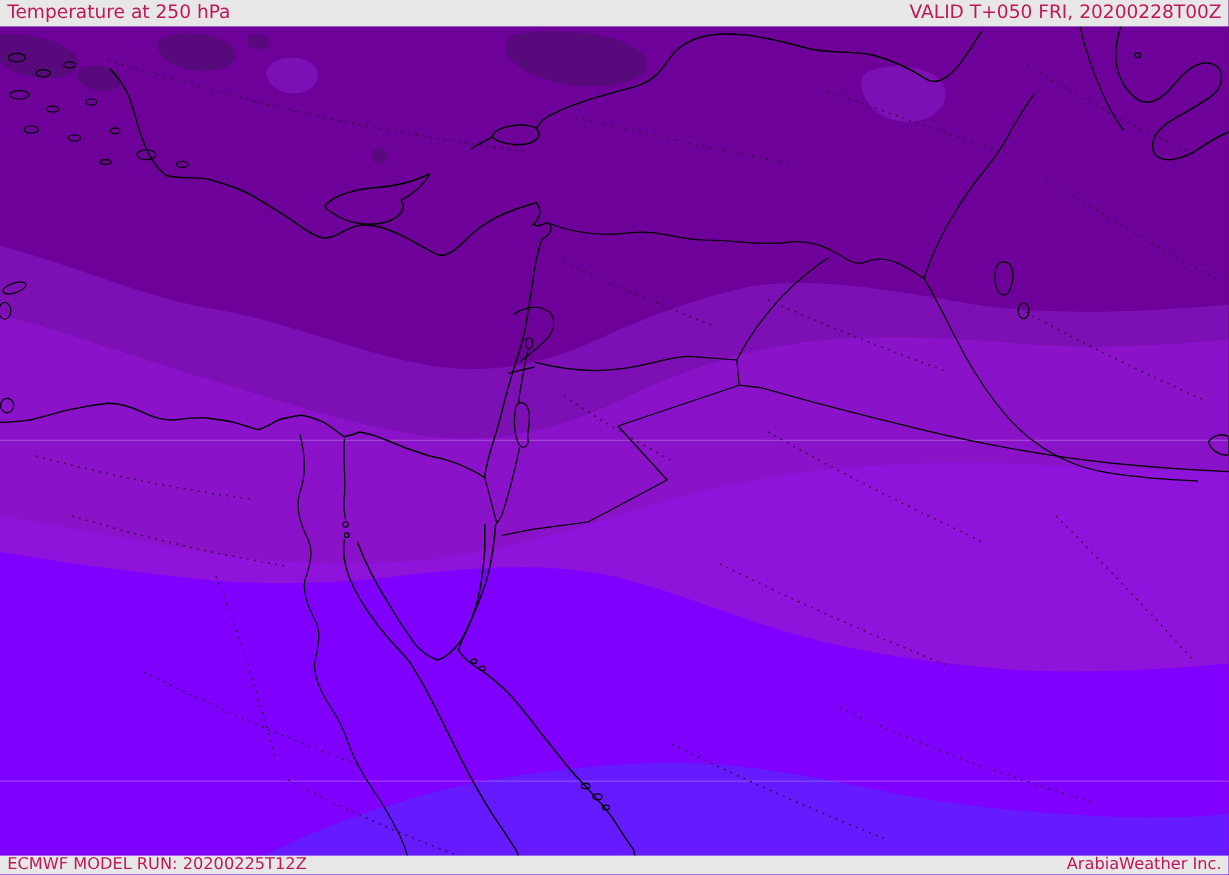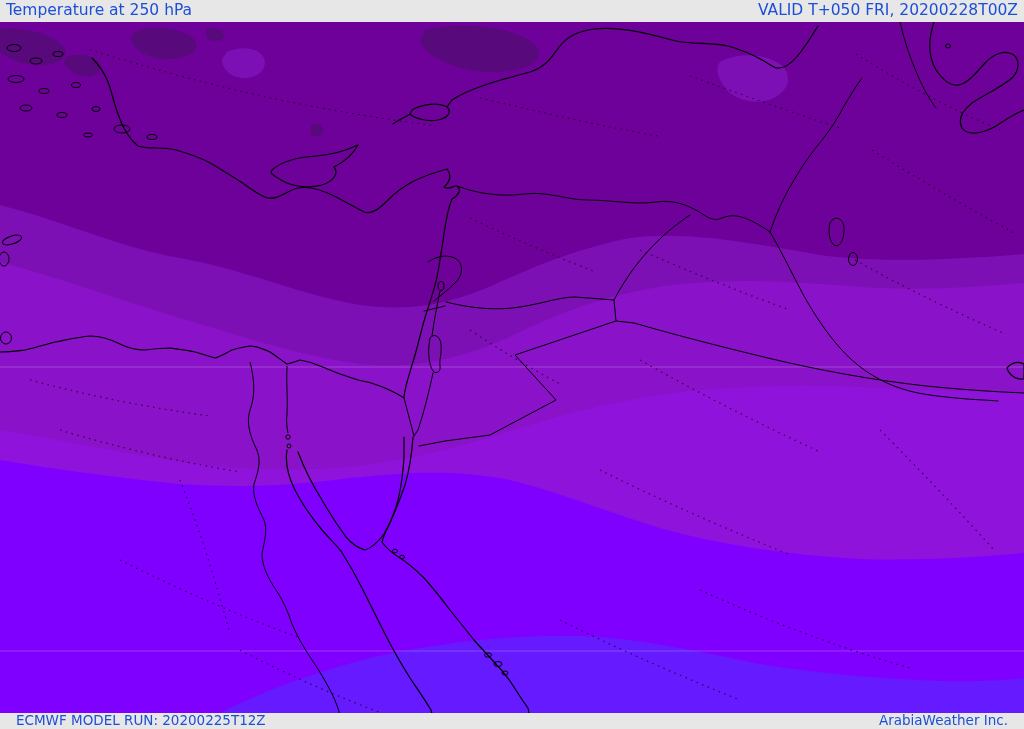--- a/index.html
+++ b/index.html
@@ -2,26 +2,26 @@
 <html><head>
 <meta charset="utf-8">
 <style>
   html,body{margin:0;padding:0;background:#333;}
   .screen{
     position:relative;width:1024px;height:729px;overflow:hidden;
     font-family:"DejaVu Sans","Liberation Sans",sans-serif;
     background:#6e0199;
   }
   .bar{
-    position:absolute;left:0;width:1024px;background:#e7e7e7;color:#1d4ed8;
+    position:absolute;left:0;width:1024px;background:#e7e7e7;color:#be185d;
     display:flex;justify-content:space-between;align-items:center;
     box-sizing:border-box;z-index:5;
   }
   .topbar{top:0;height:22px;padding:0 6px;font-size:15.5px;}
-  .bottombar{top:713px;height:16px;padding:0 16px;font-size:13.5px;align-items:center;}
+  .bottombar{top:713px;height:16px;padding:0 6px;font-size:13.5px;align-items:center;}
   .bar span{white-space:nowrap;line-height:1;}
   svg.map{position:absolute;top:0;left:0;z-index:1;}
   .coast{fill:none;stroke:#000;stroke-width:1.2;stroke-linejoin:round;stroke-linecap:round;}
   .border{fill:none;stroke:#000;stroke-width:1;stroke-linejoin:round;stroke-linecap:round;}
   .island{fill:none;stroke:#000;stroke-width:1;}
   .lake{fill:none;stroke:#000;stroke-width:1;}
   .dotted{fill:none;stroke:#25002e;stroke-width:1.2;stroke-dasharray:1.5 4.5;opacity:.85;}
   .seam{stroke:rgba(255,255,255,.22);stroke-width:1;}
 </style>
 </head>

